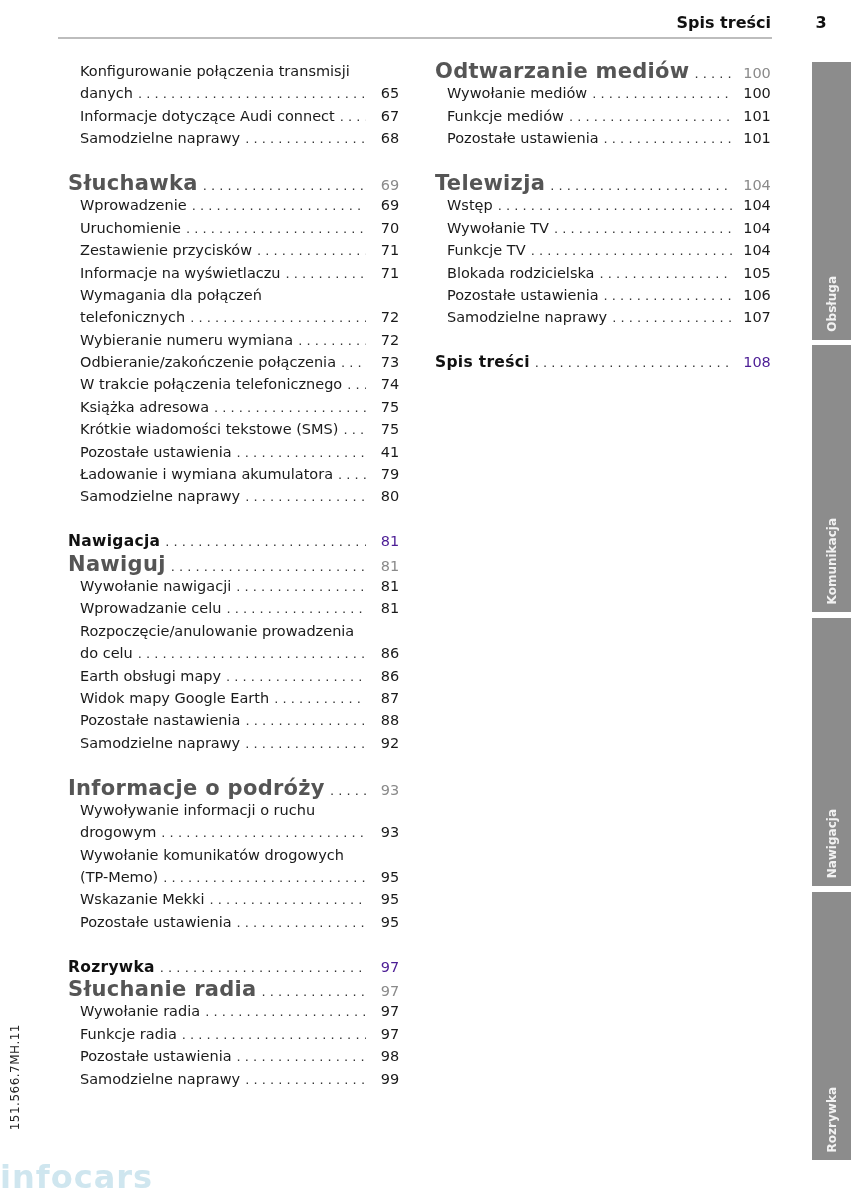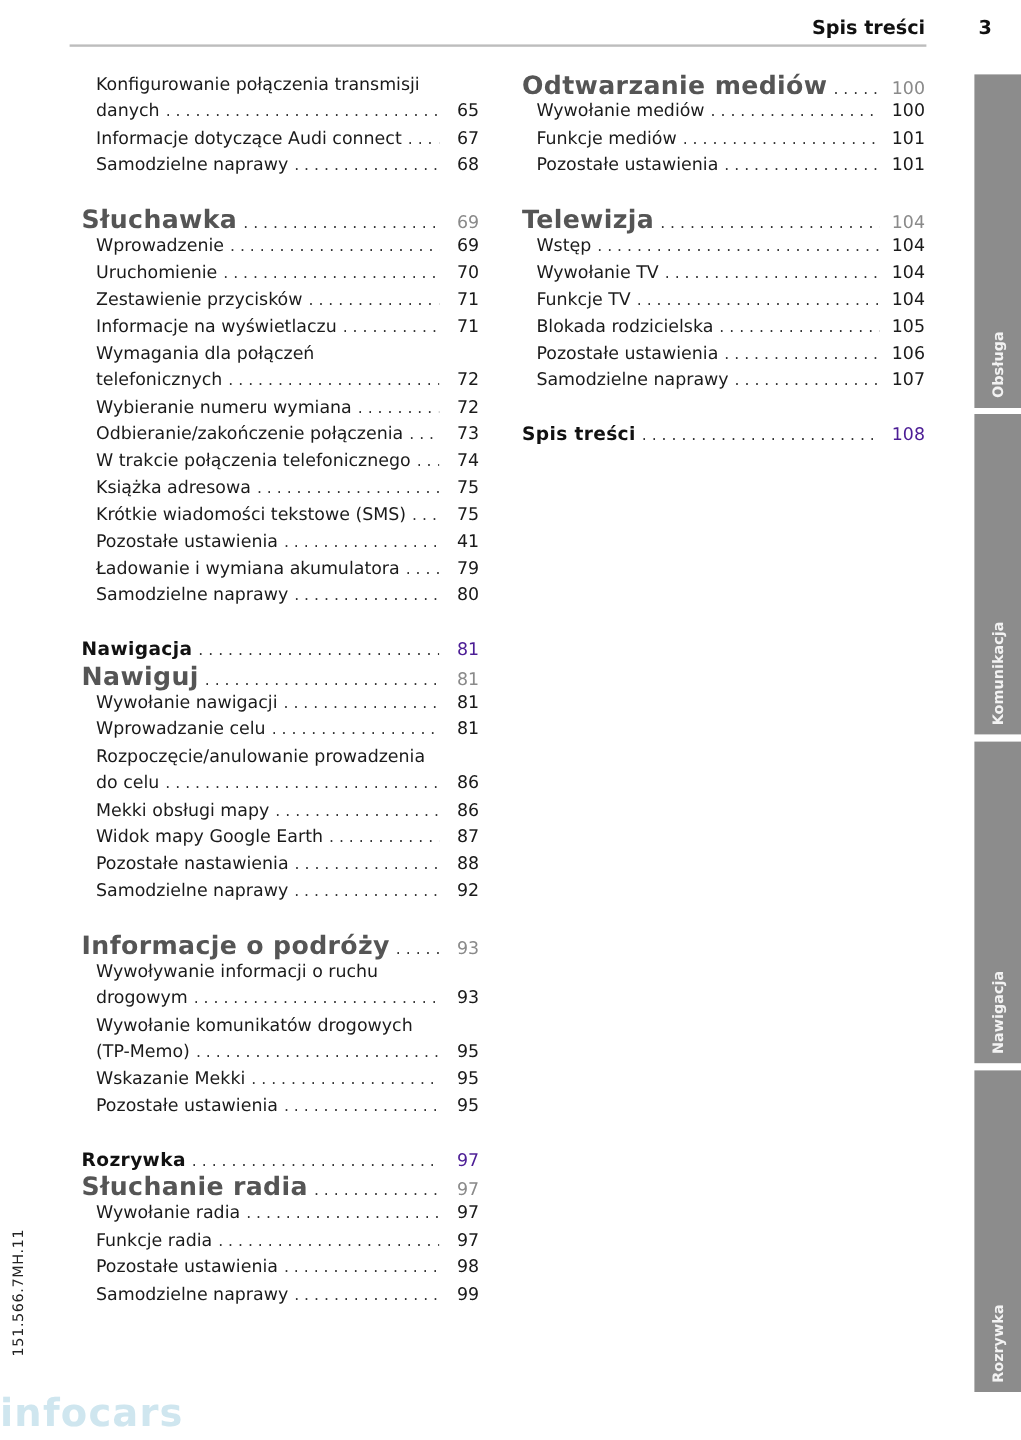--- a/index.html
+++ b/index.html
@@ -187,21 +187,21 @@
     </div>
     <div class="entry item">
       <span class="title">Rozpoczęcie/anulowanie prowadzenia</span>
     </div>
     <div class="entry item">
       <span class="title">do celu</span>
       <span class="leader"></span>
       <span class="page">86</span>
     </div>
     <div class="entry item">
-      <span class="title">Mekki obsługi mapy</span>
+      <span class="title">Earth obsługi mapy</span>
       <span class="leader"></span>
       <span class="page">86</span>
     </div>
     <div class="entry item">
       <span class="title">Widok mapy Google Earth</span>
       <span class="leader"></span>
       <span class="page">87</span>
     </div>
     <div class="entry item">
       <span class="title">Pozostałe nastawienia</span>

